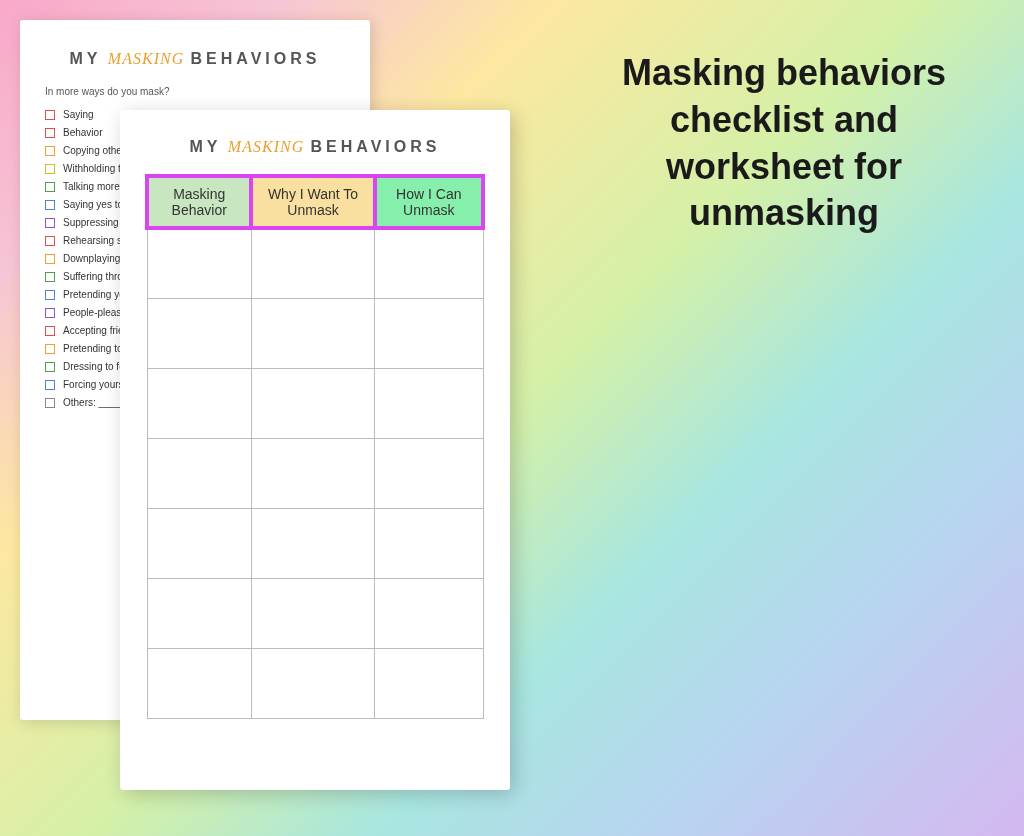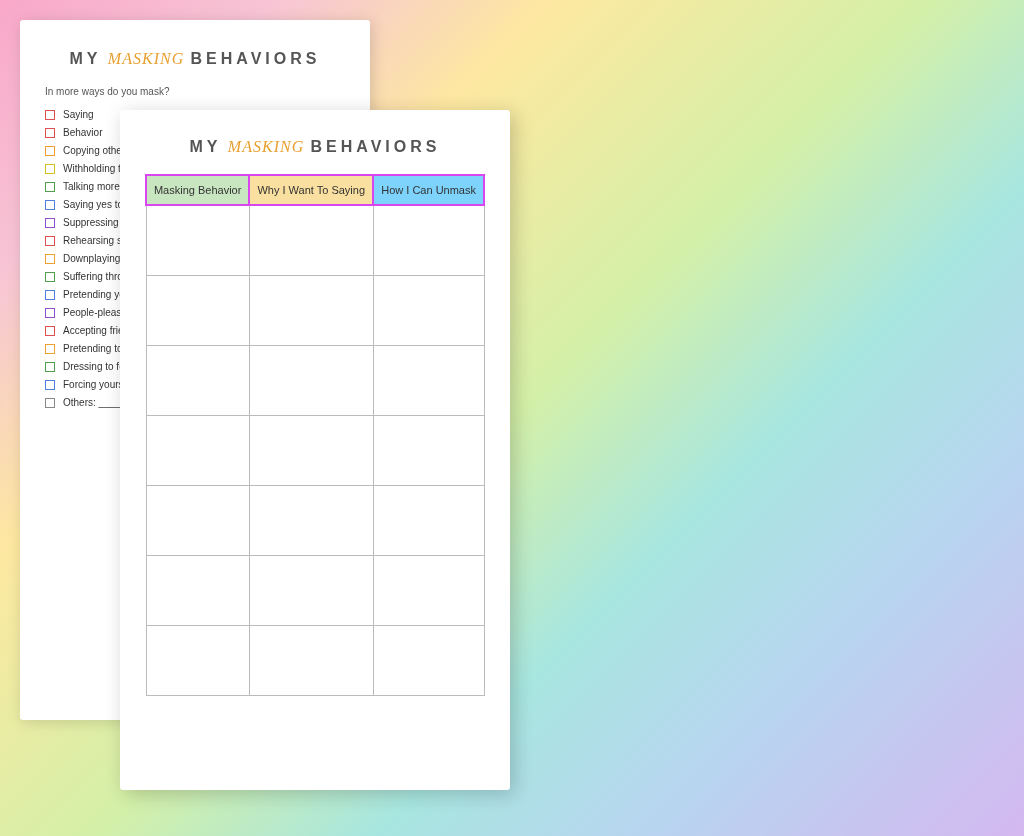--- a/index.html
+++ b/index.html
@@ -122,28 +122,28 @@
 
     .worksheet-table {
       width: 100%;
       border-collapse: collapse;
       font-size: 9.5px;
     }
 
     .worksheet-table th {
       padding: 8px 6px;
       text-align: center;
-      font-size: 11px;
+      font-size: 14px;
       font-weight: normal;
-      border: 2px solid #d946ef;
+      border: 4px solid #d946ef;
     }
 
     .worksheet-table th:nth-child(1) { background: #c8e6c0; }
     .worksheet-table th:nth-child(2) { background: #f9e0a0; }
-    .worksheet-table th:nth-child(3) { background: #7dd3fc; margin-left: 20px; }
+    .worksheet-table th:nth-child(3) { background: #86efac; margin-left: 20px; }
 
     .worksheet-table td {
       border: 1px solid #bbb;
       height: 70px;
       padding: 4px;
     }
 
     
     .right-content {
       position: absolute;
@@ -265,21 +265,21 @@
     <span class="cursive">Masking</span>
     <span> </span>
     <span class="regular">BEHAVIORS</span>
   </div>
 
 
   <table class="worksheet-table">
     <thead>
       <tr>
         <th>Masking Behavior</th>
-        <th>Why I Want To Saying</th>
+        <th>Why I Want To Unmask</th>
         <th>How I Can Unmask</th>
       </tr>
     </thead>
     <tbody>
       <tr>
           <td></td>
           <td></td>
           <td></td>
         </tr>
       <tr>
@@ -310,13 +310,14 @@
       <tr>
           <td></td>
           <td></td>
           <td></td>
         </tr>
     </tbody>
   </table>
 </div>
 
 <div class="right-content">
+  <div class="description-text">Masking behaviors checklist and worksheet for unmasking</div>
 </div>
 
 </body></html>

